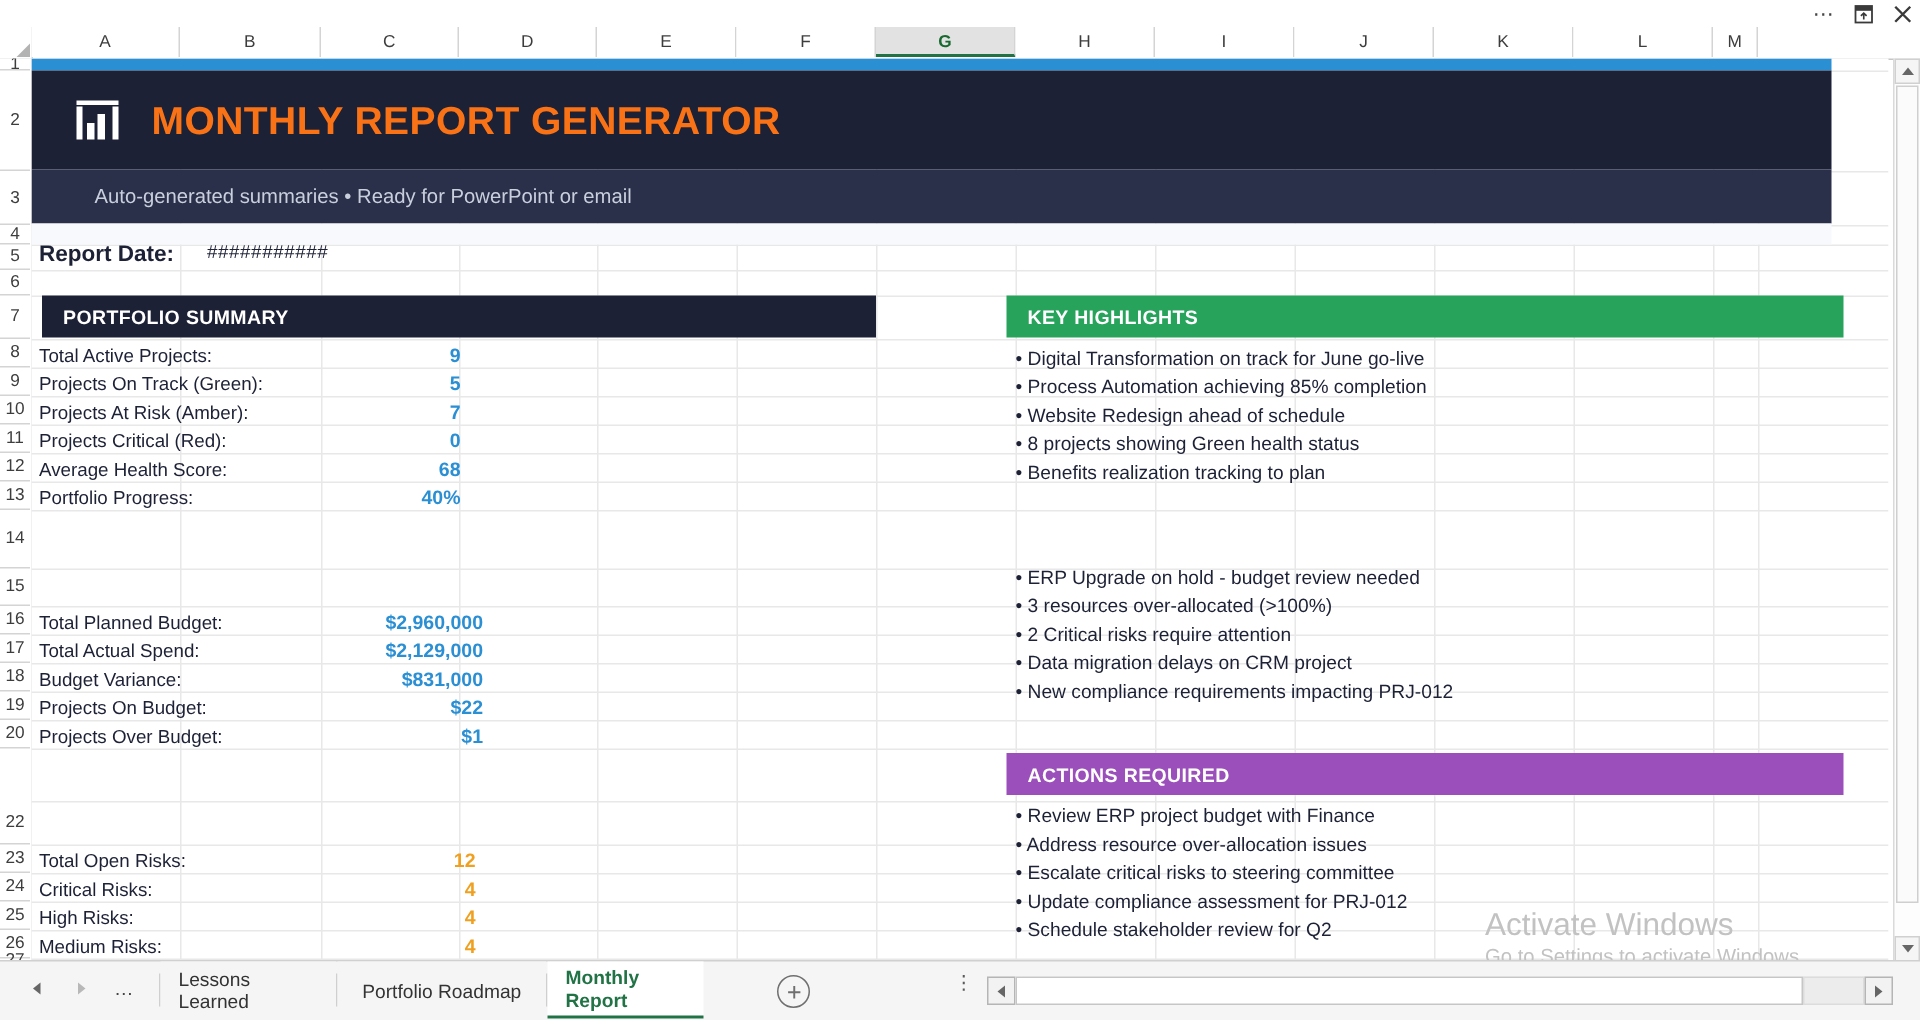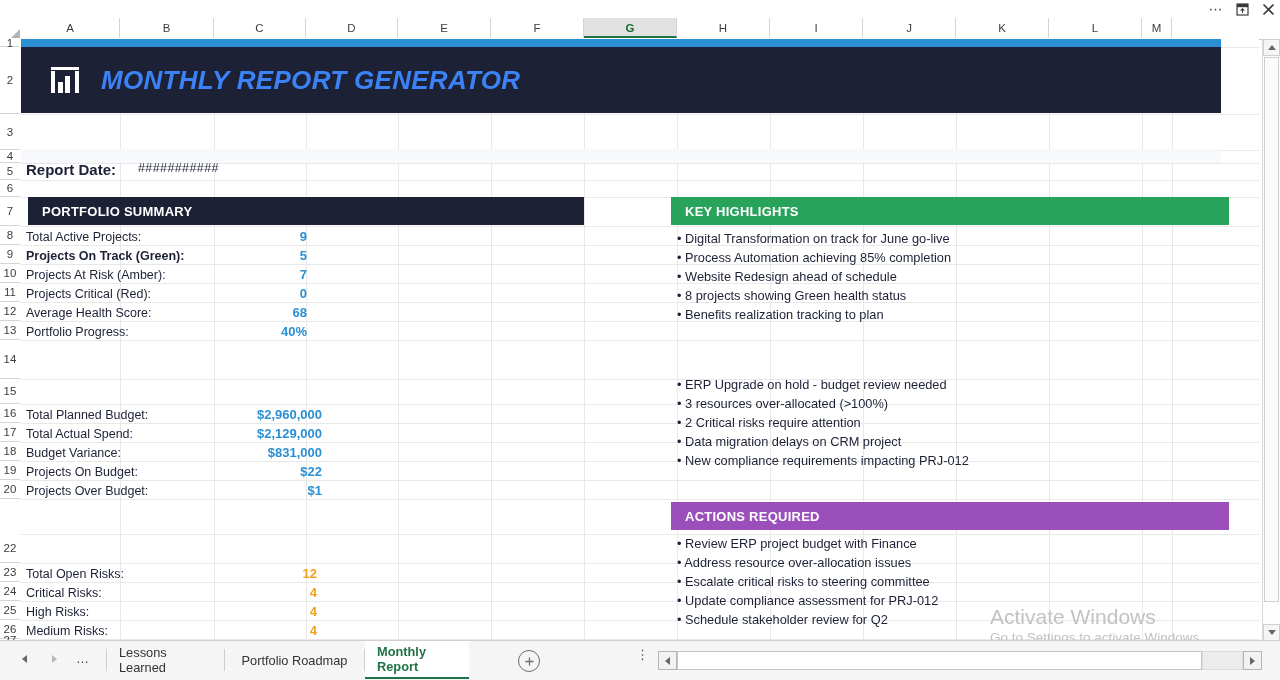--- a/index.html
+++ b/index.html
@@ -47,21 +47,21 @@
   .accentbar{position:absolute;left:0;width:1200px;height:8px;background:#2b8fd4;}
   .titleband{position:absolute;left:0;width:1200px;background:#1d2136;}
   .titlerow{display:flex;align-items:center;height:100%;padding-left:30px;box-sizing:border-box;}
   .logo{width:28px;height:26px;position:relative;margin-right:22px;flex:none;}
   .logo i{position:absolute;bottom:0;background:#ffffff;display:block;}
   .logo .f1{left:0;width:4px;height:22px;}
   .logo .f2{right:0;width:4px;height:22px;}
   .logo .b1{left:7px;width:5px;height:11px;}
   .logo .b2{left:14px;width:5px;height:17px;}
   .logo .cap{left:0;top:0;width:28px;height:3px;}
-  .bigtitle{color:#3b82f6;font-size:26px;font-weight:bold;letter-spacing:.3px;white-space:nowrap;font-style:italic;}
+  .bigtitle{color:#f97316;font-size:26px;font-weight:bold;letter-spacing:.3px;white-space:nowrap;}
   .subband{position:absolute;left:0;width:1200px;background:#2a2f4a;}
   .subtext{position:absolute;left:42px;top:50%;transform:translateY(-50%);
            color:#c9cfdd;font-size:13.5px;white-space:nowrap;}
   .paleband{position:absolute;left:0;width:1200px;background:#f7f9fc;}
 
   
   .rdlabel{position:absolute;font-size:15px;font-weight:bold;color:#1d2136;white-space:nowrap;}
   .rdvalue{position:absolute;font-size:12.5px;color:#1d2136;letter-spacing:.4px;white-space:nowrap;
            font-family:"Liberation Sans", sans-serif;}
 
@@ -234,32 +234,35 @@
         <div class="logo">
           <i class="cap"></i>
             <i class="f1"></i>
             <i class="b1"></i>
             <i class="b2"></i>
             <i class="f2"></i>
         </div>
         <div class="bigtitle">MONTHLY REPORT GENERATOR</div>
       </div>
     </div>
+    <div class="subband" style="top:74px;height:36px;">
+      <div class="subtext">Auto-generated summaries • Ready for PowerPoint or email</div>
+    </div>
     <div class="paleband" style="top:110px;height:14px;"></div>
 
     <div class="rdlabel" style="left:5px;top:122px;">Report Date:</div>
     <div class="rdvalue" style="left:117px;top:122px;">###########</div>
 
     <div class="secbar" style="left:7px;top:158px;width:556px;height:28px;background:#1d2136;">
       <span>PORTFOLIO SUMMARY</span>
     </div>
     <div id="portfolio-rows">
         <div class="kvlabel" style="left: 5px; top: 191px;">Total Active Projects:</div>
         <div class="kvvalue" style="right: 952px; top: 190px; color: rgb(43, 143, 212);">9</div>
-        <div class="kvlabel" style="left: 5px; top: 210px; font-weight: bold;">Projects On Track (Green):</div>
+        <div class="kvlabel" style="left: 5px; top: 210px;">Projects On Track (Green):</div>
         <div class="kvvalue" style="right: 952px; top: 209px; color: rgb(43, 143, 212);">5</div>
         <div class="kvlabel" style="left: 5px; top: 229px;">Projects At Risk (Amber):</div>
         <div class="kvvalue" style="right: 952px; top: 228px; color: rgb(43, 143, 212);">7</div>
         <div class="kvlabel" style="left: 5px; top: 248px;">Projects Critical (Red):</div>
         <div class="kvvalue" style="right: 952px; top: 247px; color: rgb(43, 143, 212);">0</div>
         <div class="kvlabel" style="left: 5px; top: 267px;">Average Health Score:</div>
         <div class="kvvalue" style="right: 952px; top: 266px; color: rgb(43, 143, 212);">68</div>
         <div class="kvlabel" style="left: 5px; top: 286px;">Portfolio Progress:</div>
         <div class="kvvalue" style="right: 952px; top: 285px; color: rgb(43, 143, 212);">40%</div>
       </div>

